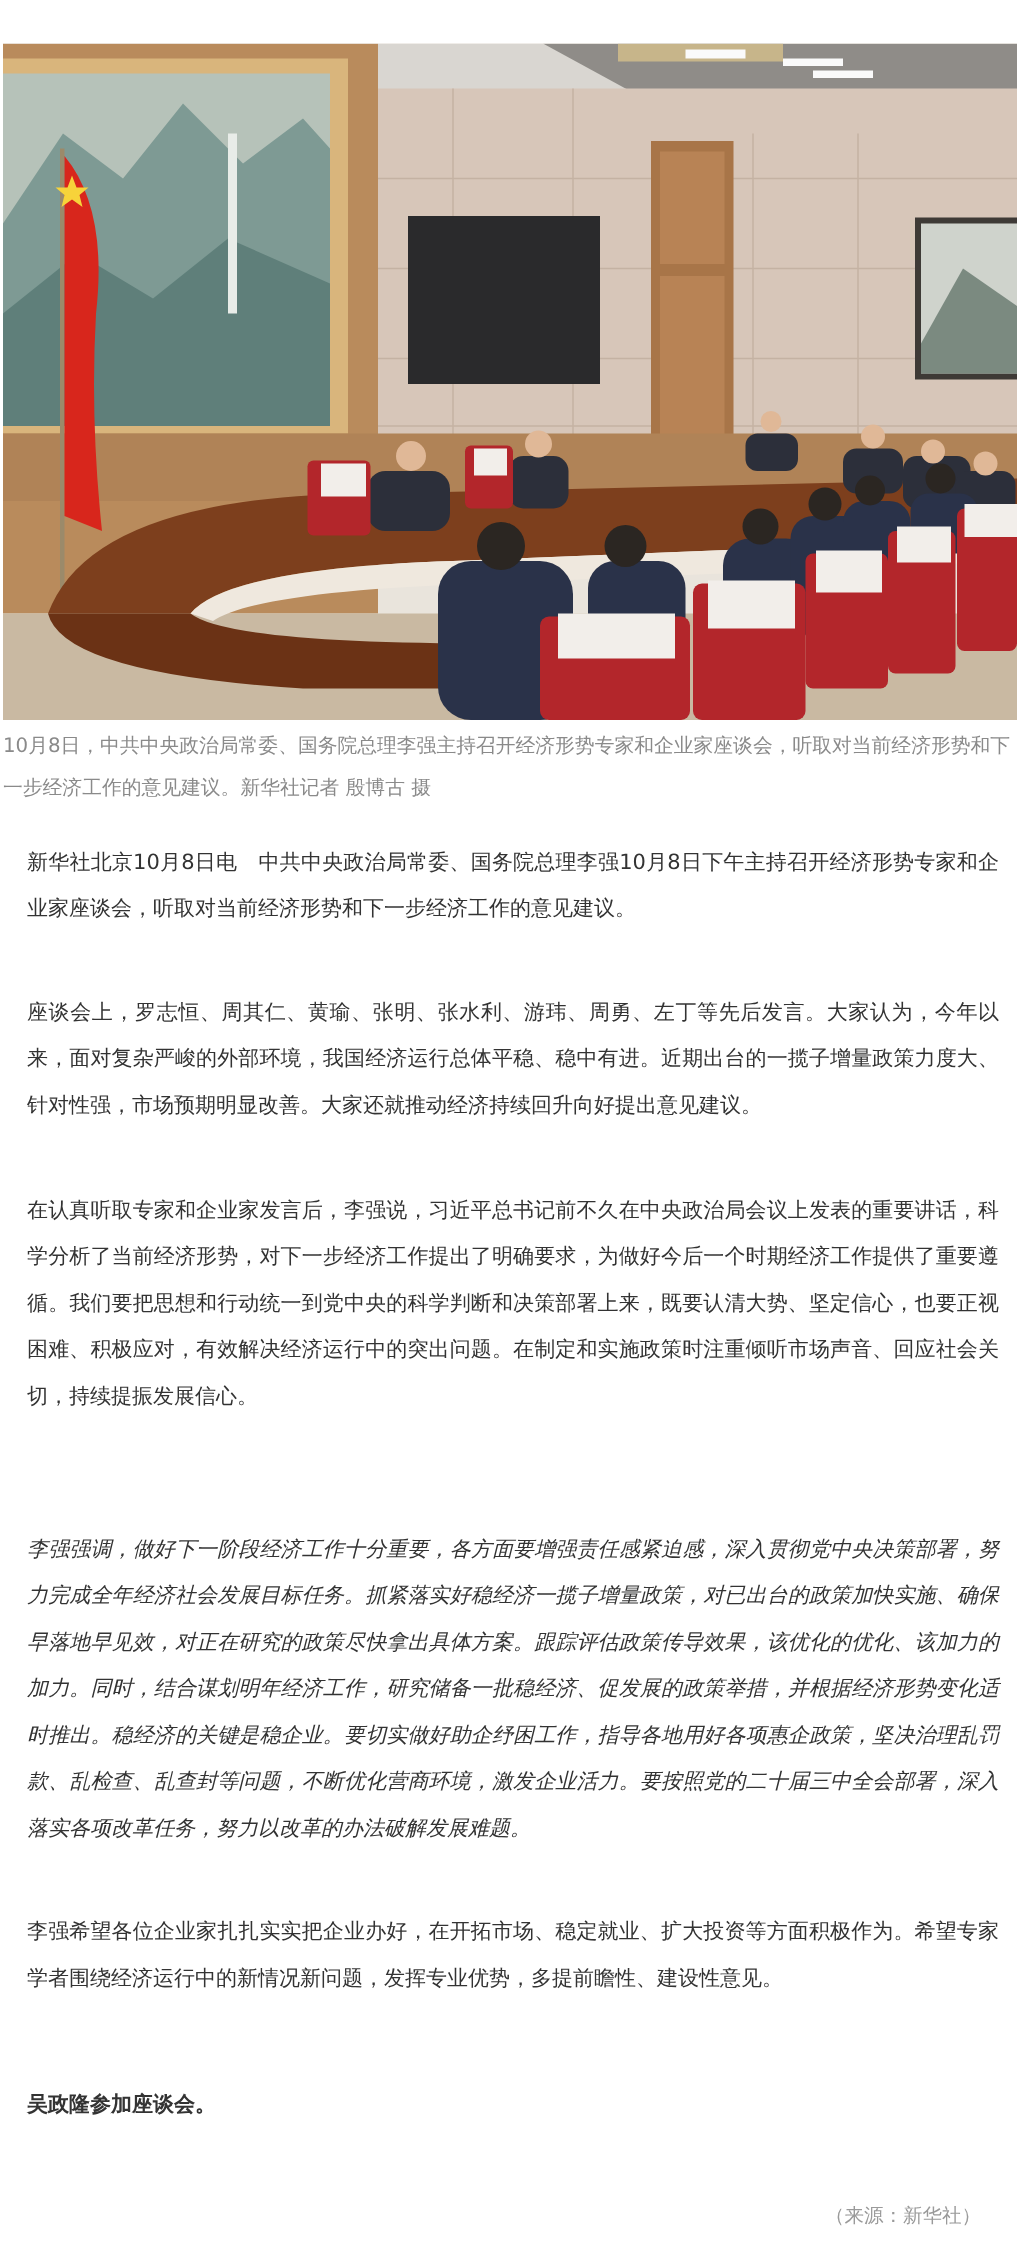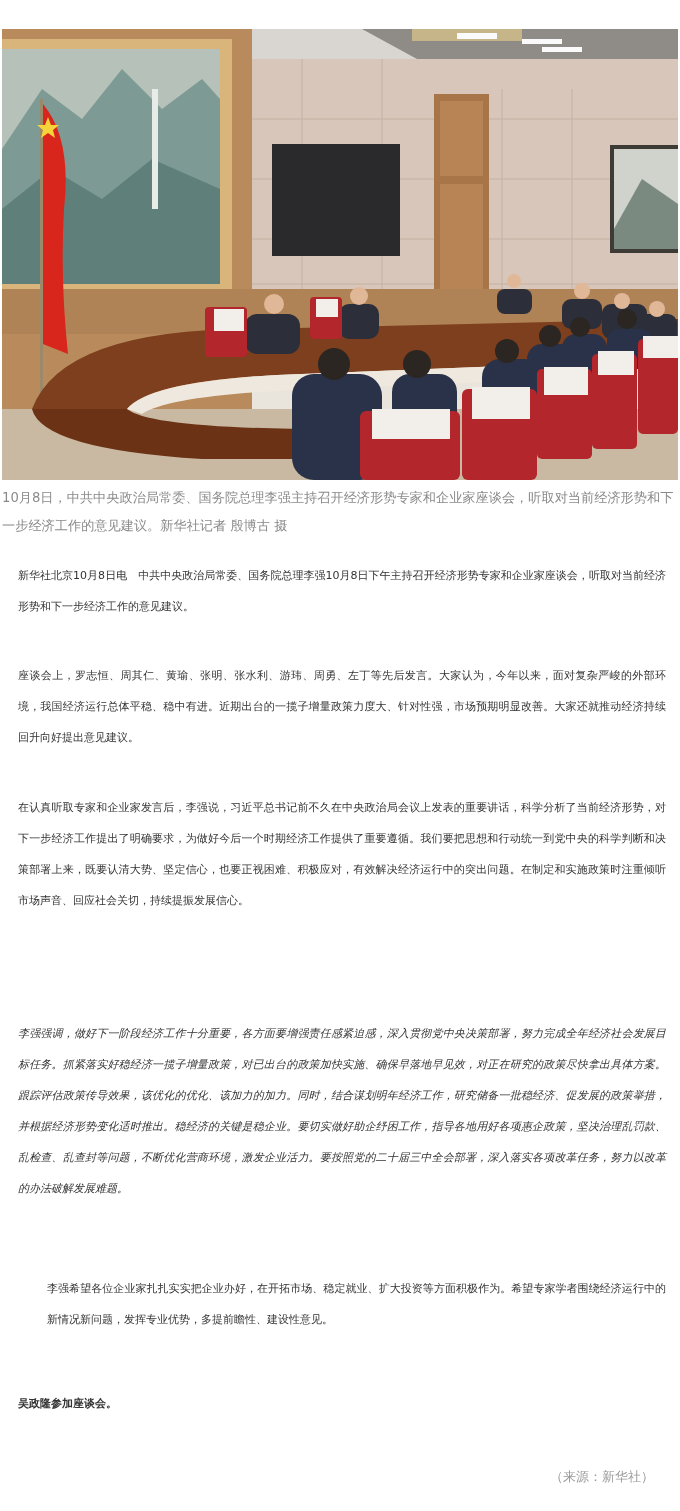--- a/index.html
+++ b/index.html
@@ -4,26 +4,26 @@
 <style>
   html, body { margin: 0; padding: 0; background: #ffffff; }
   body { width: 680px; height: 1511px; overflow: hidden; position: relative;
          font-family: "DejaVu Sans", "Liberation Sans", sans-serif; color: #333333; }
   .photo { position: absolute; left: 2px; top: 29px; width: 676px; height: 451px; overflow: hidden;
            background: #e9e4dc; }
   .photo svg { display: block; width: 676px; height: 451px; }
   .caption { position: absolute; left: 2px; top: 484px; width: 676px; font-size: 13.2px; line-height: 28px;
              color: #8a8a8a; letter-spacing: 0; }
   .article { position: absolute; left: 18px; top: 560px; width: 648px; }
-  .para { margin: 0; font-size: 11px; line-height: 31px; color: #333333; text-align: justify; }
+  .para { margin: 0; font-size: 14px; line-height: 31px; color: #333333; text-align: justify; }
   .p1 { position: absolute; top: 0; }
   .p2 { position: absolute; top: 100px; }
   .p3 { position: absolute; top: 232px; }
   .p4 { position: absolute; top: 458px; font-style: italic; }
-  .p5 { position: absolute; top: 713px; margin-left: 29px; }
+  .p5 { position: absolute; top: 713px; }
   .p6 { position: absolute; top: 828px; font-weight: bold; }
   .source { position: absolute; right: 26px; top: 1468px; font-size: 13px; color: #9a9a9a; }
 </style>
 </head>
 <body>
 
 <div class="photo">
   <svg viewBox="0 0 676 451" xmlns="http://www.w3.org/2000/svg">
 
     <rect x="0" y="0" width="676" height="60" fill="#d9d6d1"></rect>

